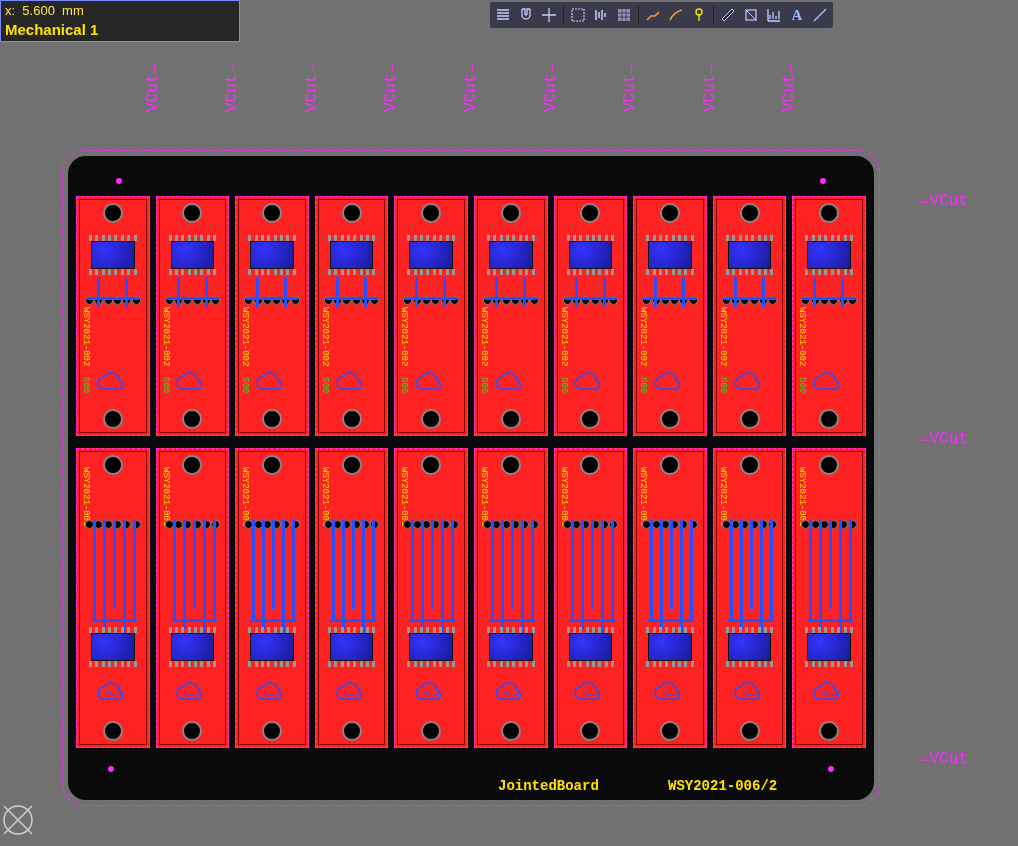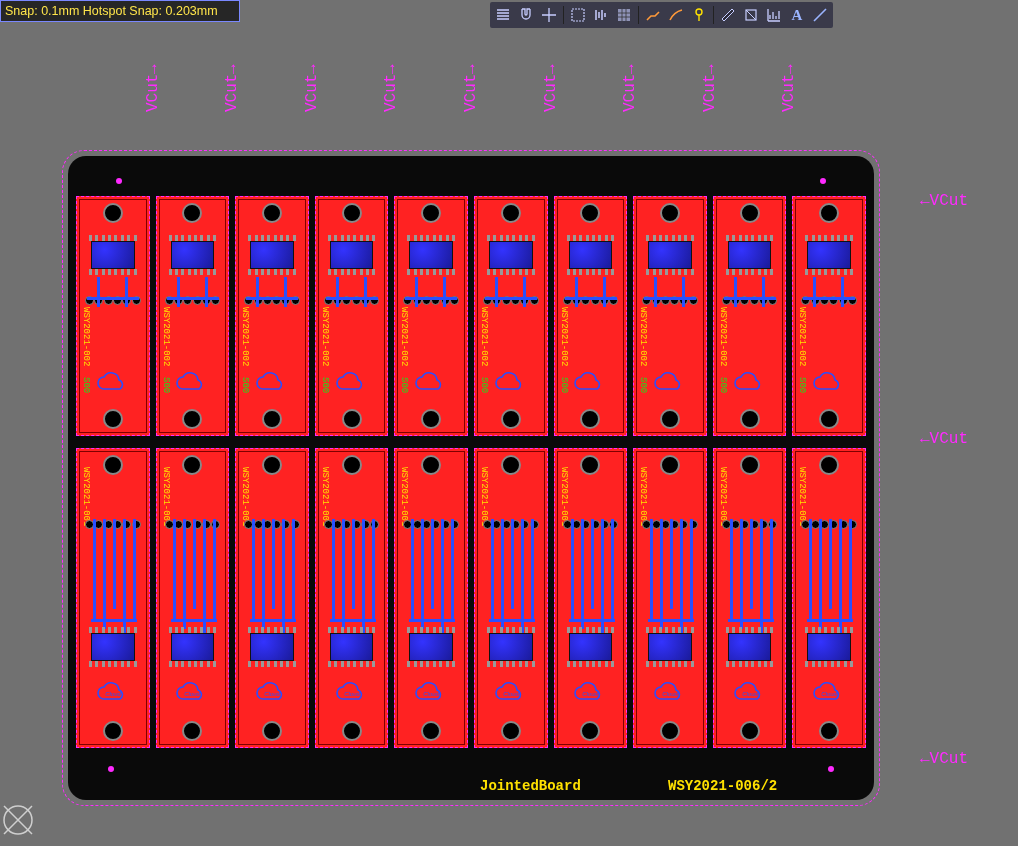--- a/index.html
+++ b/index.html
@@ -203,21 +203,22 @@
   .origin-mark {
     position: absolute;
     left: 0; bottom: 8px;
     width: 36px; height: 36px;
   }
 </style>
 </head>
 <body>
 
 <div class="status-box">
-  <div class="snap">Snap: 0.1mm Hotspot Snap: 0.203mm</div>
+  <div class="coord">x:  5.600  mm</div>
+  <div class="layer">Mechanical 1</div>
 </div>
 
 <div class="toolbar">
   <div class="tool-btn">
       <svg width="16" height="16" viewBox="0 0 16 16">
         <path d="M2 3h12M2 6h12M2 9h12M2 12h12" stroke="#c7cdff" stroke-width="1.5"></path>
       </svg>
     </div>
   <div class="tool-btn">
       <svg width="16" height="16" viewBox="0 0 16 16">
@@ -1223,21 +1224,21 @@
             <div class="ic-pin"></div>
           </div>
     <svg class="cloud" style="top:232px" viewBox="0 0 38 24">
             <path d="M10 18a6 6 0 010-12 8 8 0 0115 3 5 5 0 011 9h-16z" stroke="#2a4fff" fill="none" stroke-width="1.6"></path>
             <text x="19" y="15" font-size="6" fill="#2a4fff" text-anchor="middle" font-style="italic">Cloud</text>
           </svg>
     <div class="hole" style="bottom:6px"></div>
   </div>
 </div>
 
-    <div class="footer-text" style="left:412px">JointedBoard</div>
+    <div class="footer-text" style="left:430px">JointedBoard</div>
     <div class="footer-text" style="left:600px">WSY2021-006/2</div>
   </div>
 
   <svg class="origin-mark" viewBox="0 0 36 36">
     <circle cx="18" cy="18" r="14" stroke="#cfcfcf" fill="none" stroke-width="1.5"></circle>
     <path d="M4 4l28 28M32 4L4 32" stroke="#cfcfcf" stroke-width="1.5"></path>
   </svg>
 </div>
 
 </body></html>

